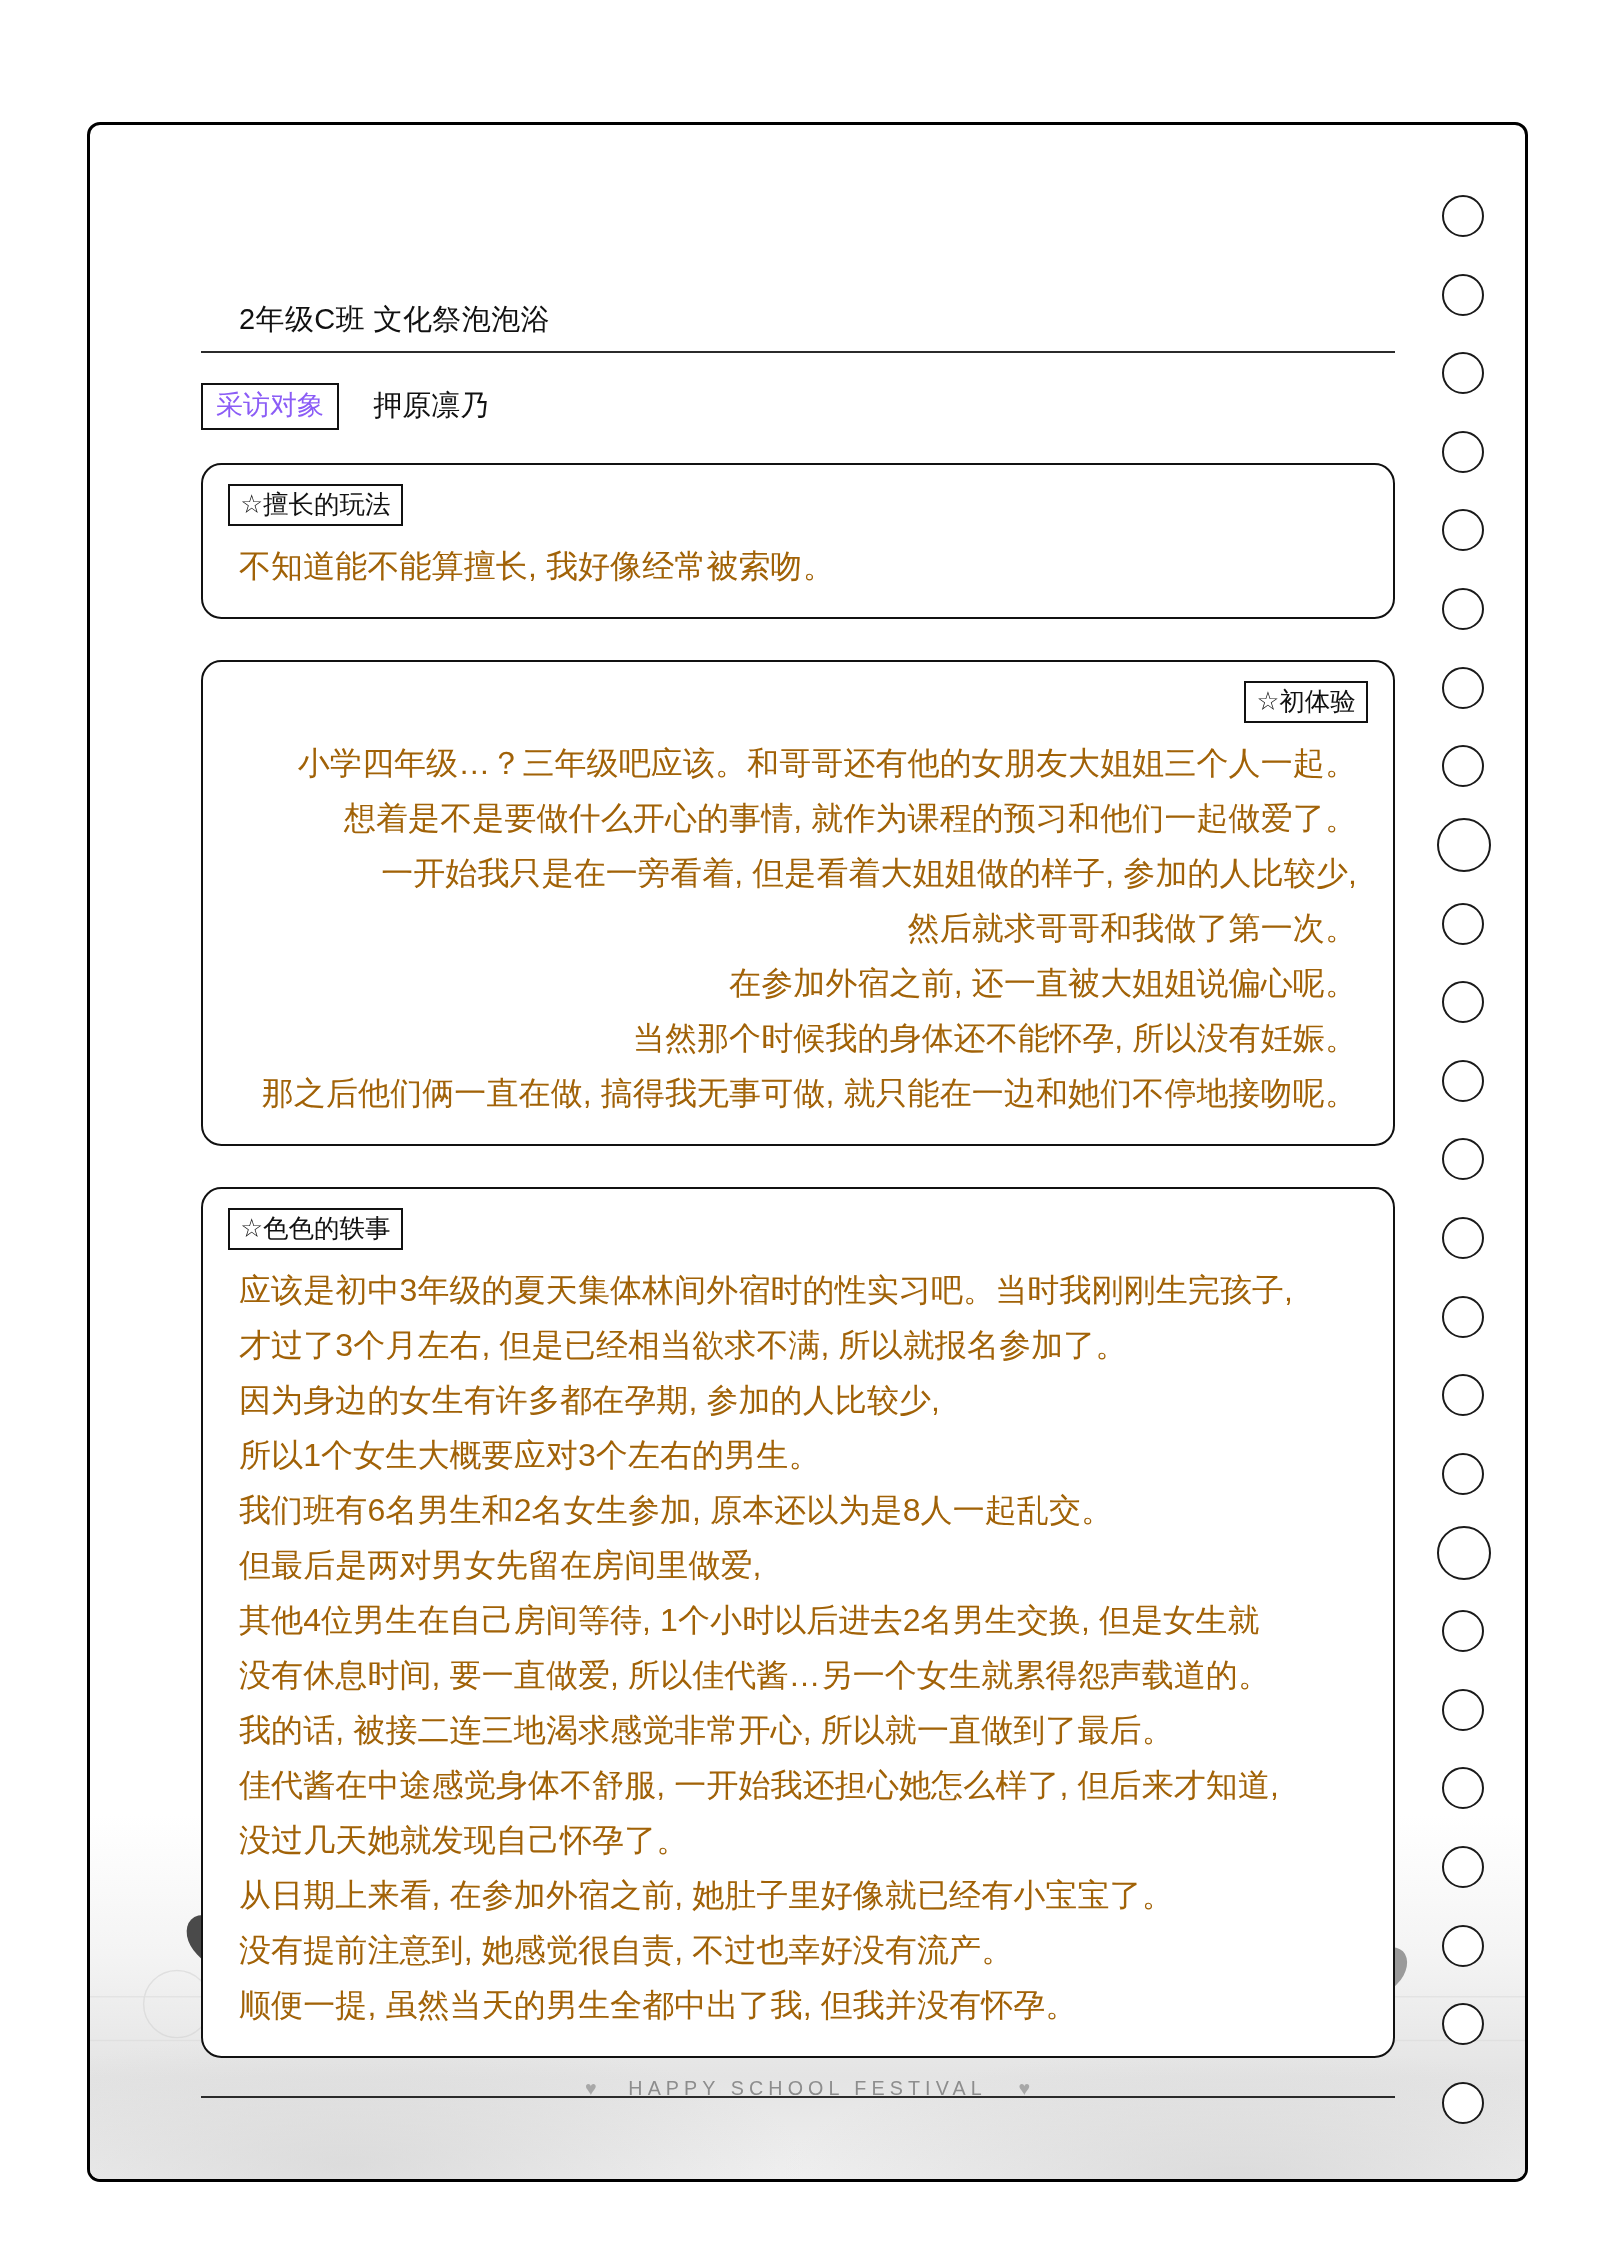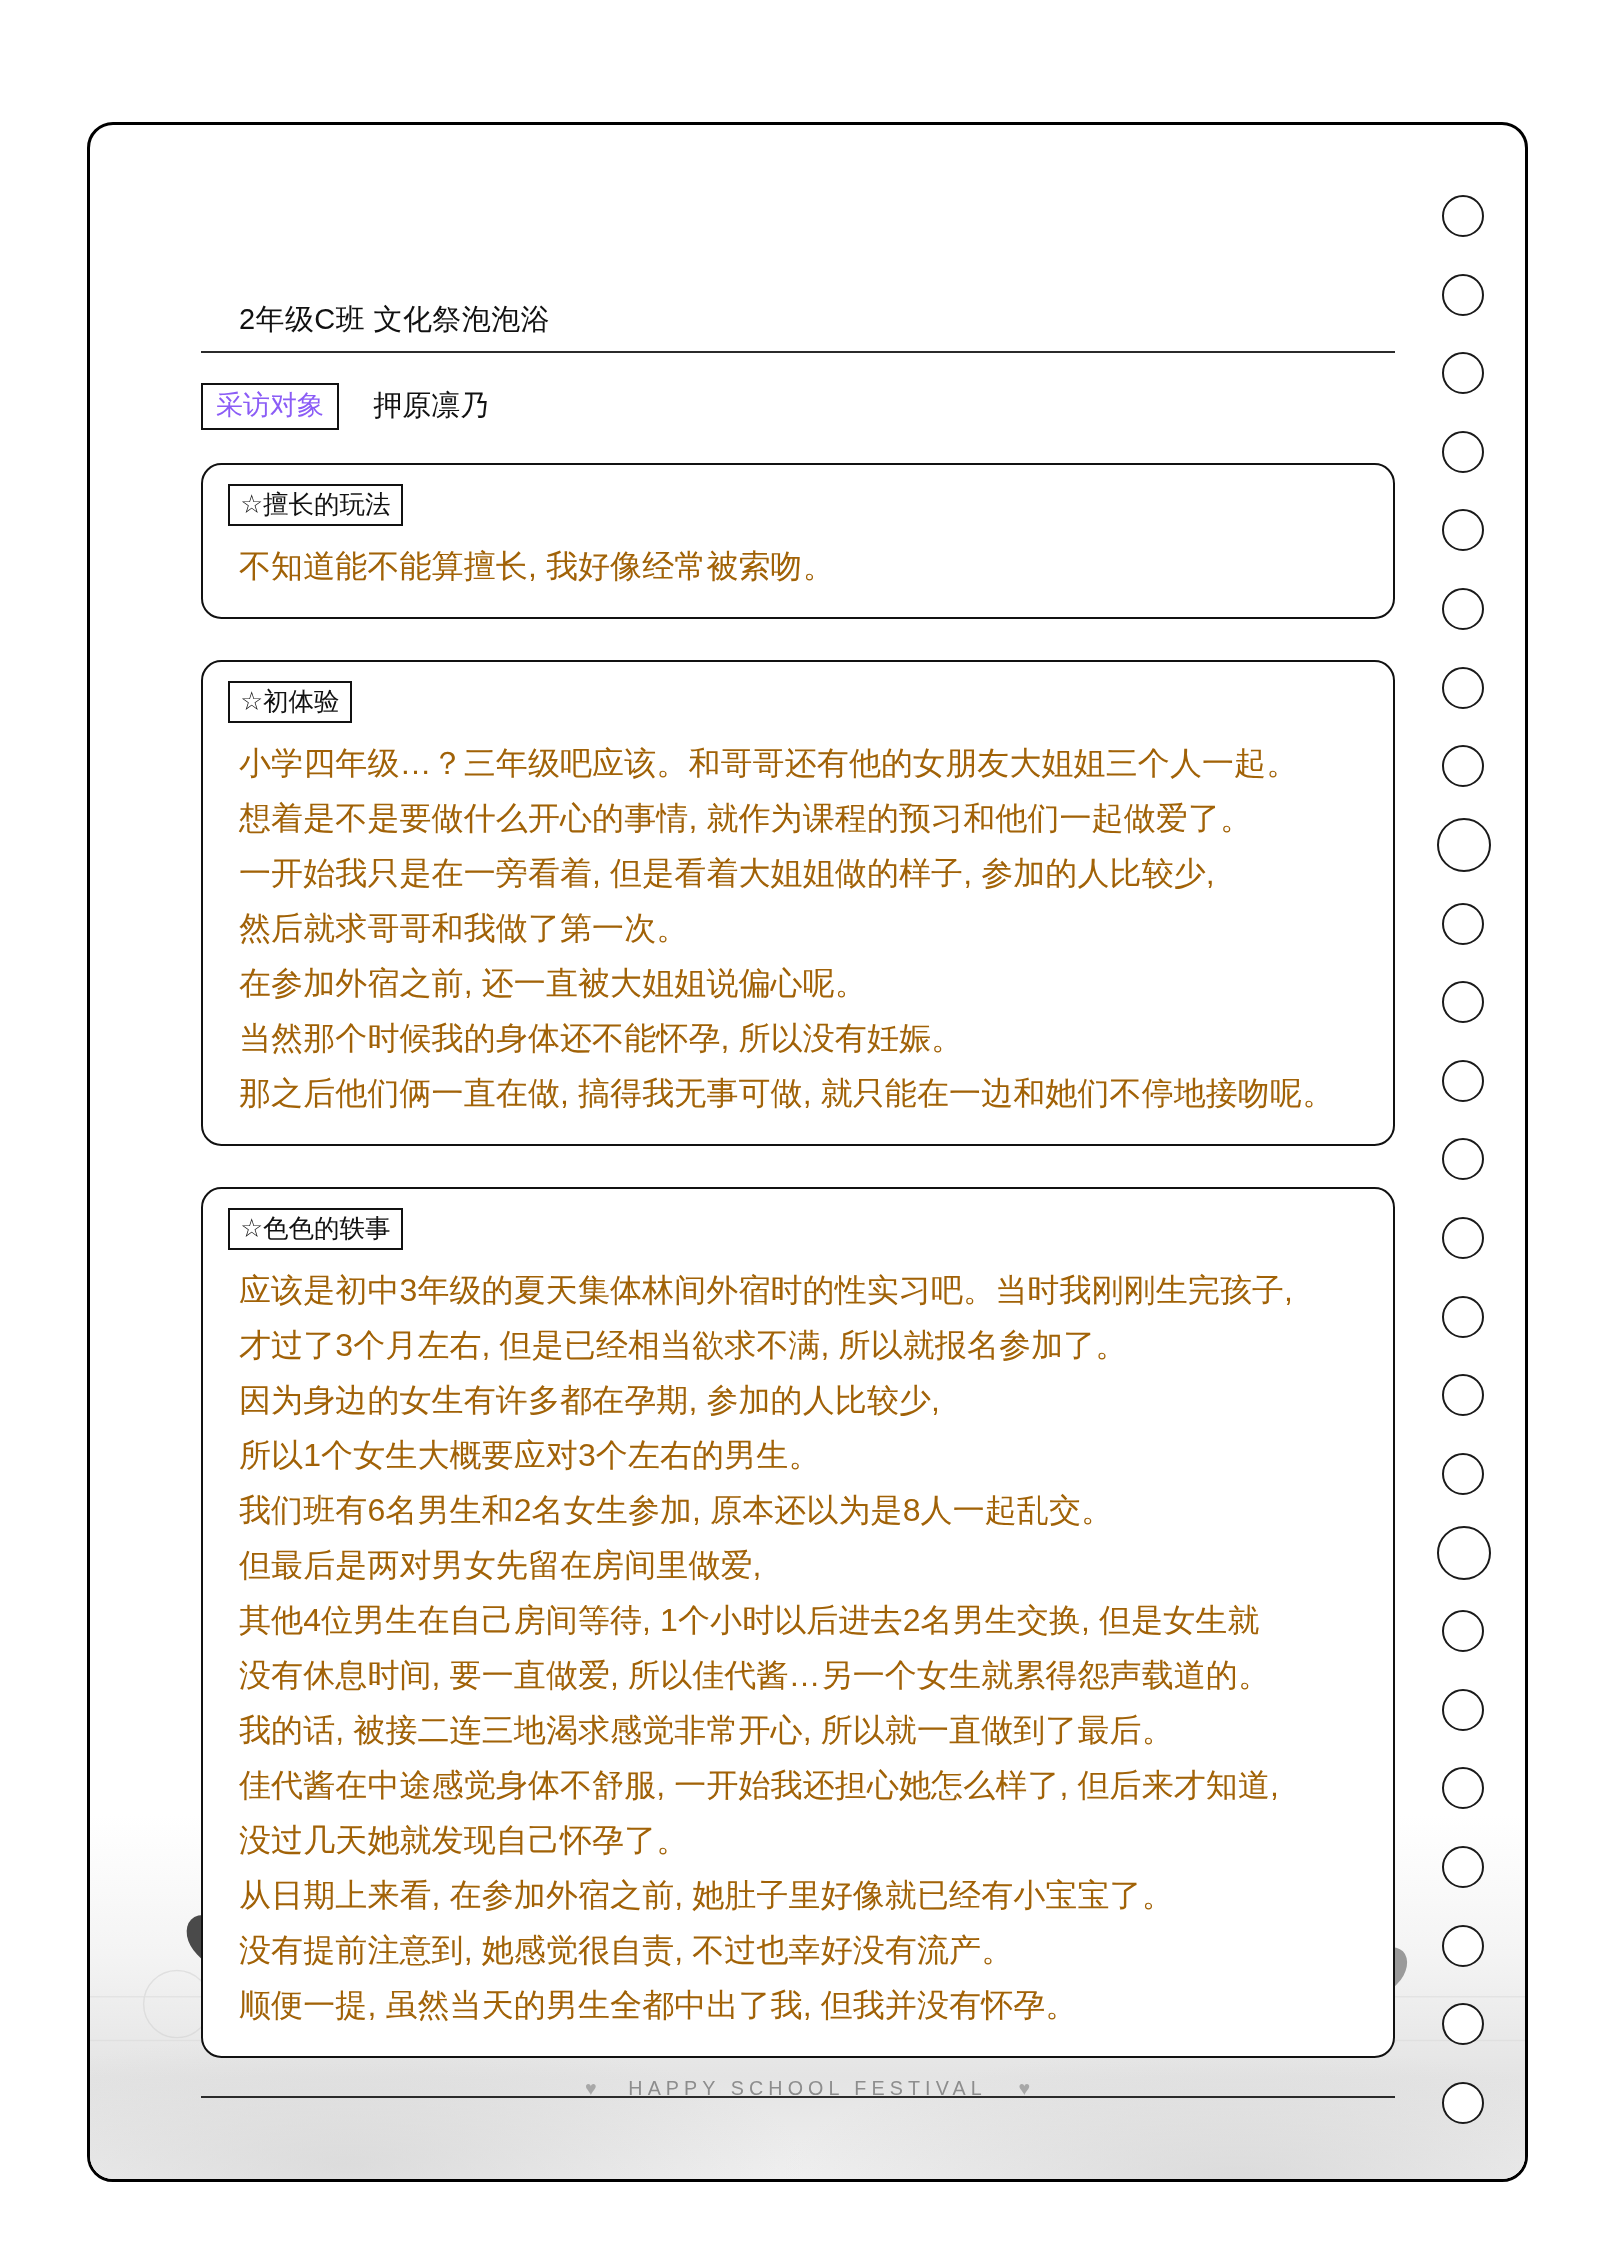--- a/index.html
+++ b/index.html
@@ -17,21 +17,21 @@
 
   
   #sheet {
     position: absolute;
     left: 87px;
     top: 122px;
     width: 1441px;
     height: 2060px;
     background: #ffffff;
     border: 3.6px solid #000000;
-    border-radius: 26px;
+    border-radius: 13px;
     box-sizing: border-box;
     overflow: hidden;
   }
 
   
   #footer-decor {
     position: absolute;
     left: 0;
     bottom: 0;
     width: 100%;
@@ -153,21 +153,21 @@
     margin: 11px;
     font-size: 32px;
     line-height: 44px;
     color: #a16207;
     letter-spacing: 0.1px;
     white-space: nowrap;
   }
 
   
   #card-skill { margin-top: 28px; }
-  #card-first { margin-top: 41px; }
+  #card-first { margin-top: 41px; text-align: right; }
   #card-naughty { margin-top: 41px; }
 
   #rule-bottom {
     position: relative;
     margin-top: 38px;
     border-top: 2.2px solid #2b2b2b;
     width: 1194px;
   }
 
   

